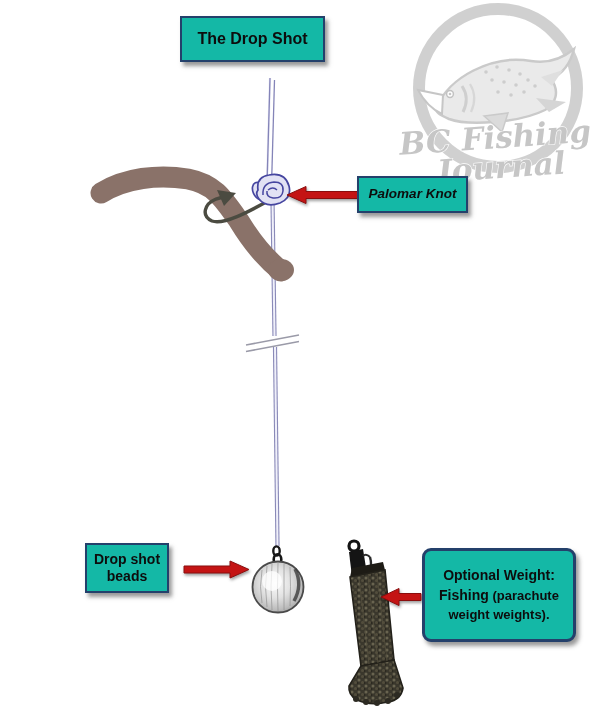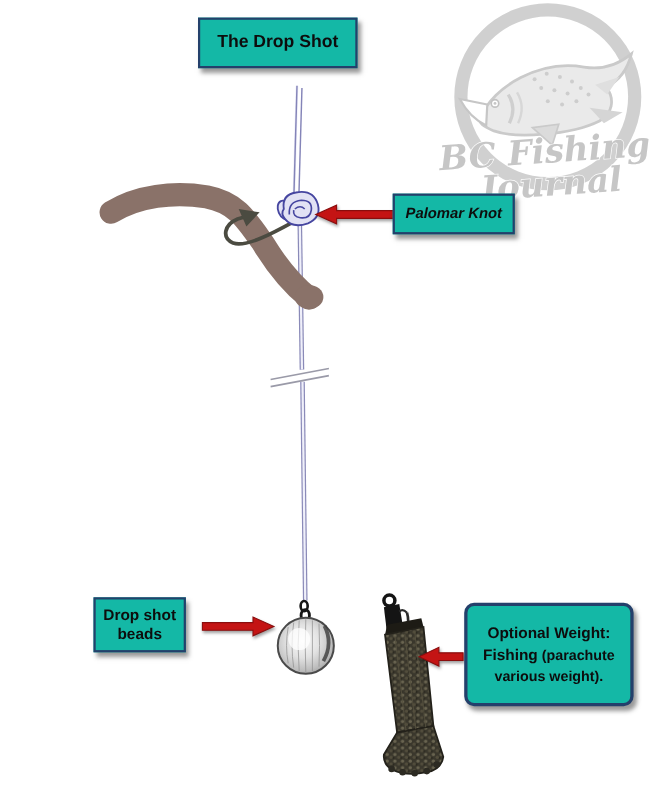--- a/index.html
+++ b/index.html
@@ -195,16 +195,16 @@
   <div class="callout dropshot">
     <span>Drop shot</span>
     <span>beads</span>
   </div>
 
   <div class="callout optional">
     <div class="big">Optional Weight:</div>
     <div>
       <span class="big">Fishing</span><span> (parachute</span>
     </div>
-    <div>various weight).</div>
+    <div>weight weights).</div>
   </div>
 
 </div>
 
 </body></html>

